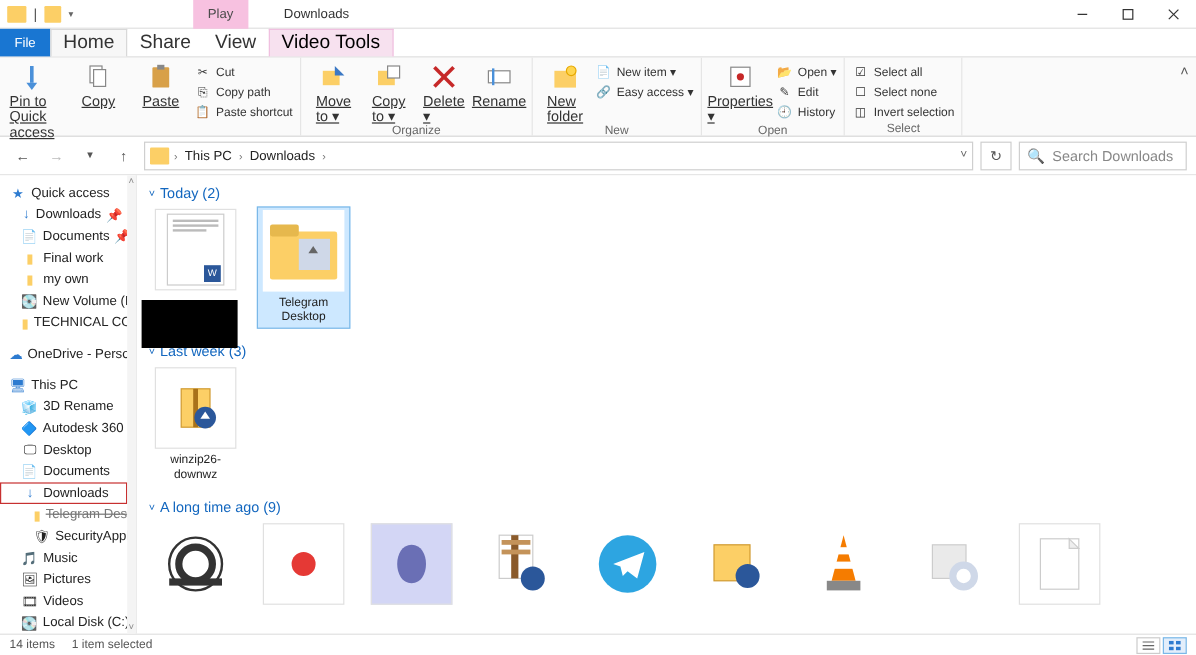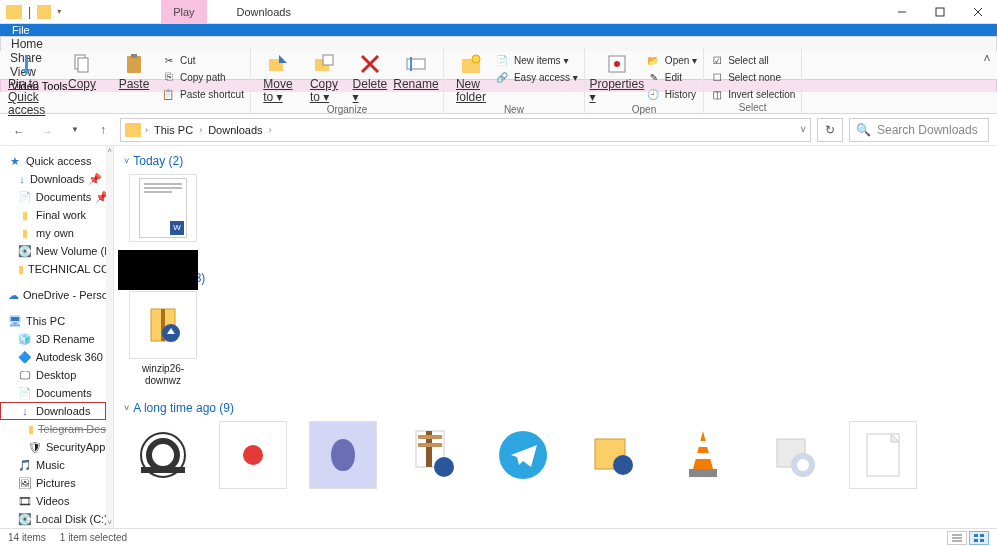--- a/index.html
+++ b/index.html
@@ -11,25 +11,25 @@
 .tb-folder { width: 16px; height: 14px; background: #fccf66; border-radius: 1px; }
 .tb-v { color: #555; padding: 0 2px; }
 .tb-qicon { width: 14px; height: 14px; background: #fccf66; border-radius: 1px; }
 .tb-drop { color: #666; font-size: 8px; margin-left: 2px; }
 .tab-tool { height: 24px; background: #f7c1e0; color: #4b4b4b; display: flex; align-items: center; justify-content: center; font-size: 11px; padding: 0 12px; margin-left: 100px;}
 .title-text { margin-left: 30px; font-size: 11px; color: #333; }
 .tb-right { margin-left: auto; display: flex; }
 .tb-btn { width: 38px; height: 24px; display: flex; align-items: center; justify-content: center; color: #444; }
 
 
-.ribbontabs { height: 24px; display: flex; align-items: stretch; border-bottom: 1px solid #d8d8d8; flex-direction: column; }
+.ribbontabs { height: 24px; display: flex; align-items: stretch; border-bottom: 1px solid #d8d8d8; }
 .ribbontabs .filetab { background: #1976d2; color: #fff; padding: 0 12px; display: flex; align-items: center; font-size: 11px; }
-.ribbontabs .tab { padding: 0 10px; display: flex; align-items: center; font-size: 12px; color: #333; }
+.ribbontabs .tab { padding: 0 10px; display: flex; align-items: center; font-size: 16px; color: #333; }
 .ribbontabs .tab.active { background: #f7f7f7; border: 1px solid #d8d8d8; border-bottom: none; }
-.ribbontabs .toolstab { background: #f7e1ef; border: 1px solid #f0c0e0; border-bottom: none; padding: 0 10px; display:flex; align-items:center; font-size:11px;}
+.ribbontabs .toolstab { background: #f7e1ef; border: 1px solid #f0c0e0; border-bottom: none; padding: 0 10px; display:flex; align-items:center; font-size:16px;}
 
 
 .ribbon { height: 66px; background: #fafafa; display: flex; border-bottom: 1px solid #d8d8d8; }
 .group { display: flex; flex-direction: column; padding: 2px 6px 0 6px; position: relative; border-right: 1px solid #e5e5e5; }
 .group-body { display: flex; gap: 4px; flex: 1; align-items: flex-start; }
 .group-label { font-size: 10px; color: #666; text-align: center; padding-bottom: 1px; }
 .bigbtn { display: flex; flex-direction: column; align-items: center; justify-content: flex-start; width: 48px; padding: 2px 2px 0; cursor: pointer; }
 .bigbtn .icon { width: 24px; height: 24px; display:flex; align-items:center; justify-content:center;}
 .bigbtn .lbl { font-size: 12px; line-height: 1.1; color: #333; margin-top: 2px; white-space: pre-line; text-decoration: underline; }
 .col { display:flex; flex-direction:column; gap:1px;}
@@ -220,21 +220,21 @@
               <rect x="2" y="6" width="18" height="14" fill="#fccf66"></rect>
               <circle cx="16" cy="6" r="4" fill="#ffd54f" stroke="#e6a800"></circle>
             </svg>
           </div>
         <div class="lbl">New
 folder</div>
       </div>
       <div class="col" style="padding-top:2px;">
         <div class="smallrow">
             <span class="si">📄</span>
-            <span>New items ▾</span>
+            <span>New item ▾</span>
           </div>
         <div class="smallrow">
             <span class="si">🔗</span>
             <span>Easy access ▾</span>
           </div>
       </div>
     </div>
     <div class="group-label">New</div>
   </div>
 
@@ -421,20 +421,31 @@
             <div style="width:48px;height:60px;background:#fff;border:1px solid #ccc;position:relative;">
           <div style="position:absolute;top:4px;left:4px;right:4px;height:2px;background:#bbb;"></div>
           <div style="position:absolute;top:8px;left:4px;right:4px;height:2px;background:#bbb;"></div>
           <div style="position:absolute;top:12px;left:4px;right:14px;height:2px;background:#bbb;"></div>
           <div style="position:absolute;bottom:2px;right:2px;width:14px;height:14px;background:#2b579a;color:#fff;font-size:8px;display:flex;align-items:center;justify-content:center;">W</div>
         </div>
           </div>
         <div style="position:absolute; top:78px; left:-6px; width:80px; height:40px; background:#000;"></div>
         <span style="min-height:11px;"></span>
       </div>
+      <div class="fileitem selected">
+        <div class="thumb noborder">
+            <svg width="64" height="56">
+              <rect x="4" y="12" width="56" height="40" fill="#fccf66" rx="2"></rect>
+              <rect x="4" y="6" width="24" height="10" fill="#e6b84d" rx="2"></rect>
+              <rect x="28" y="18" width="26" height="26" fill="#cfd8e8"></rect>
+              <polygon points="40,24 36,30 44,30" fill="#666"></polygon>
+            </svg>
+          </div>
+        <span>Telegram Desktop</span>
+      </div>
     </div>
 
     <div class="grouphdr">
       <span class="gchev">˅</span>
         <span>Last week (3)</span>
     </div>
     <div class="filerow">
       <div class="fileitem">
         <div class="thumb">
             <svg width="44" height="44">

